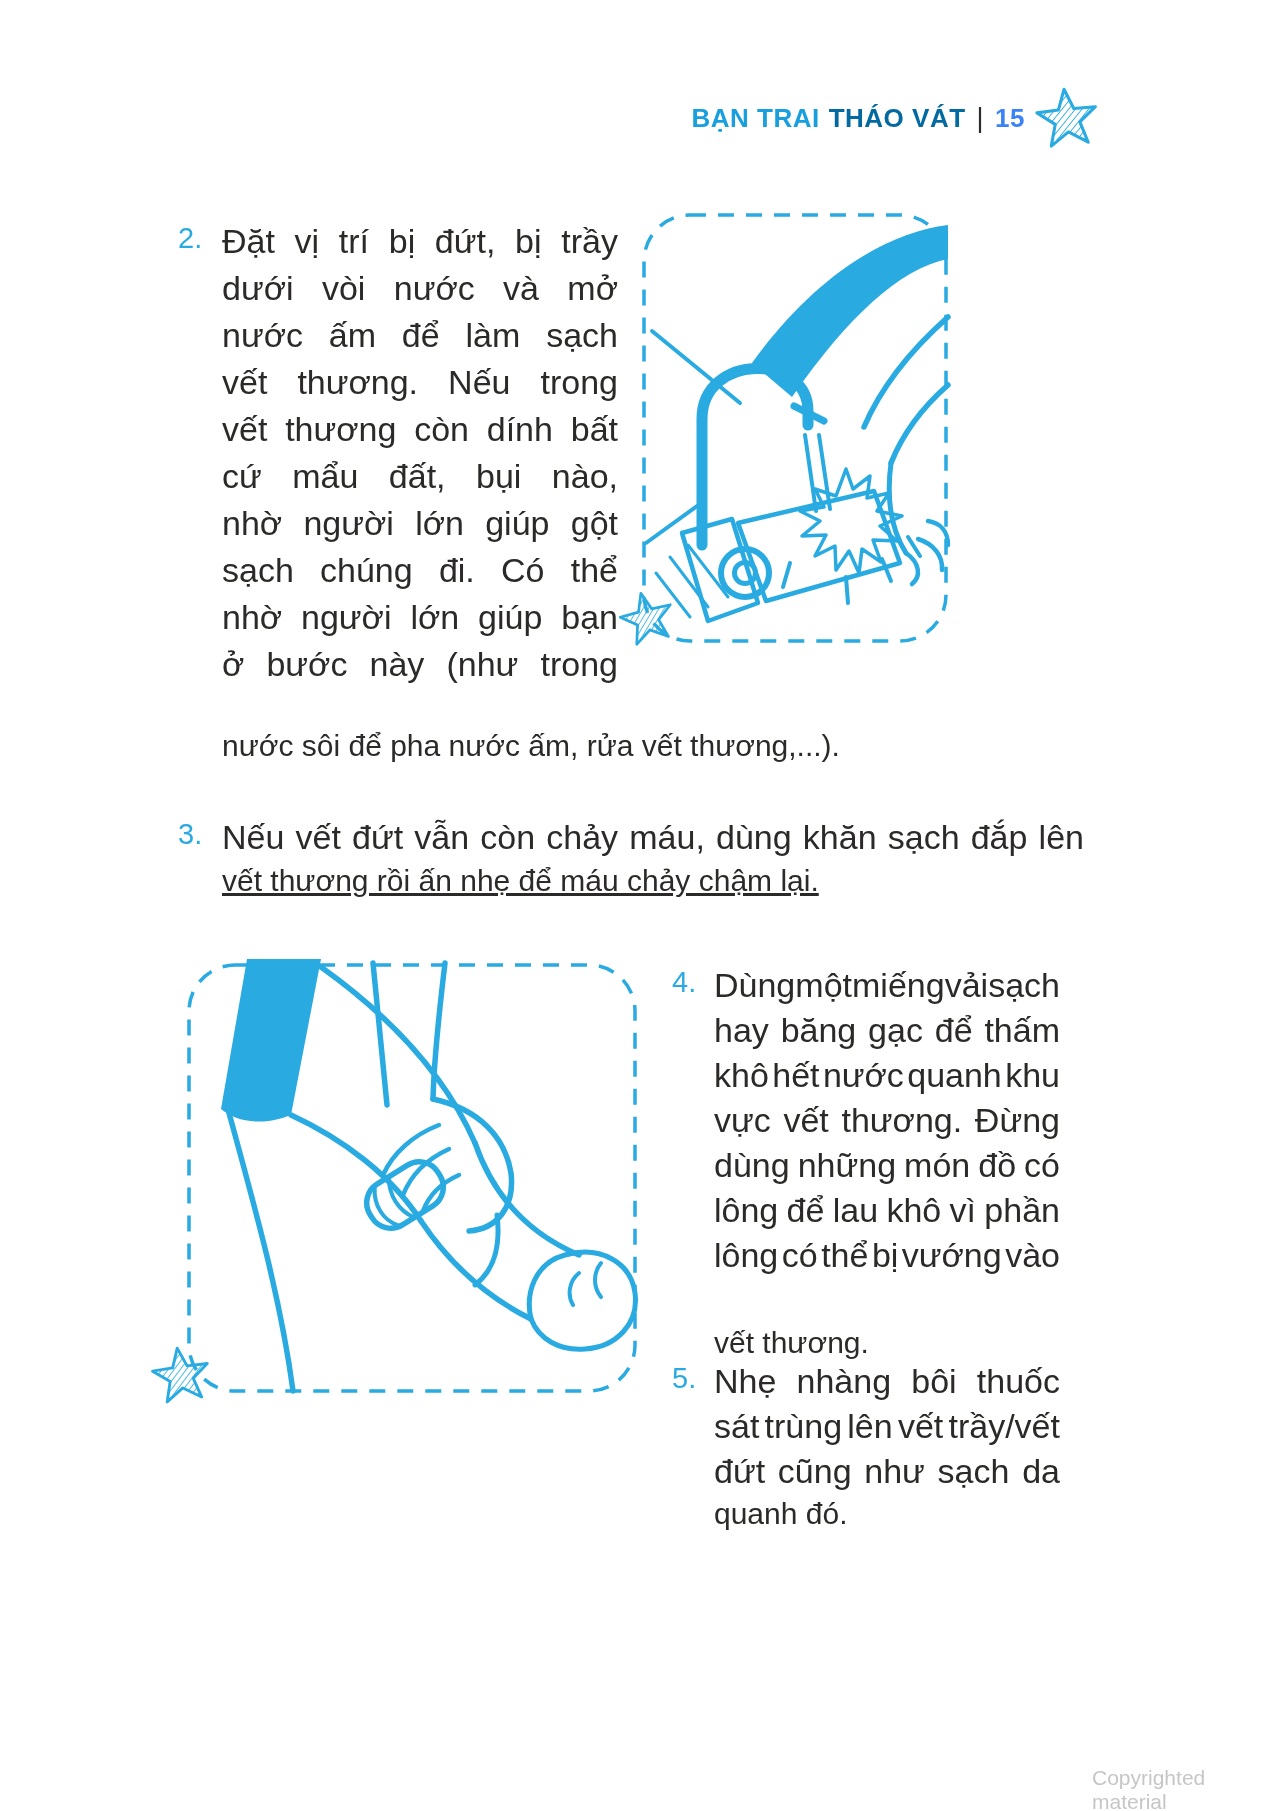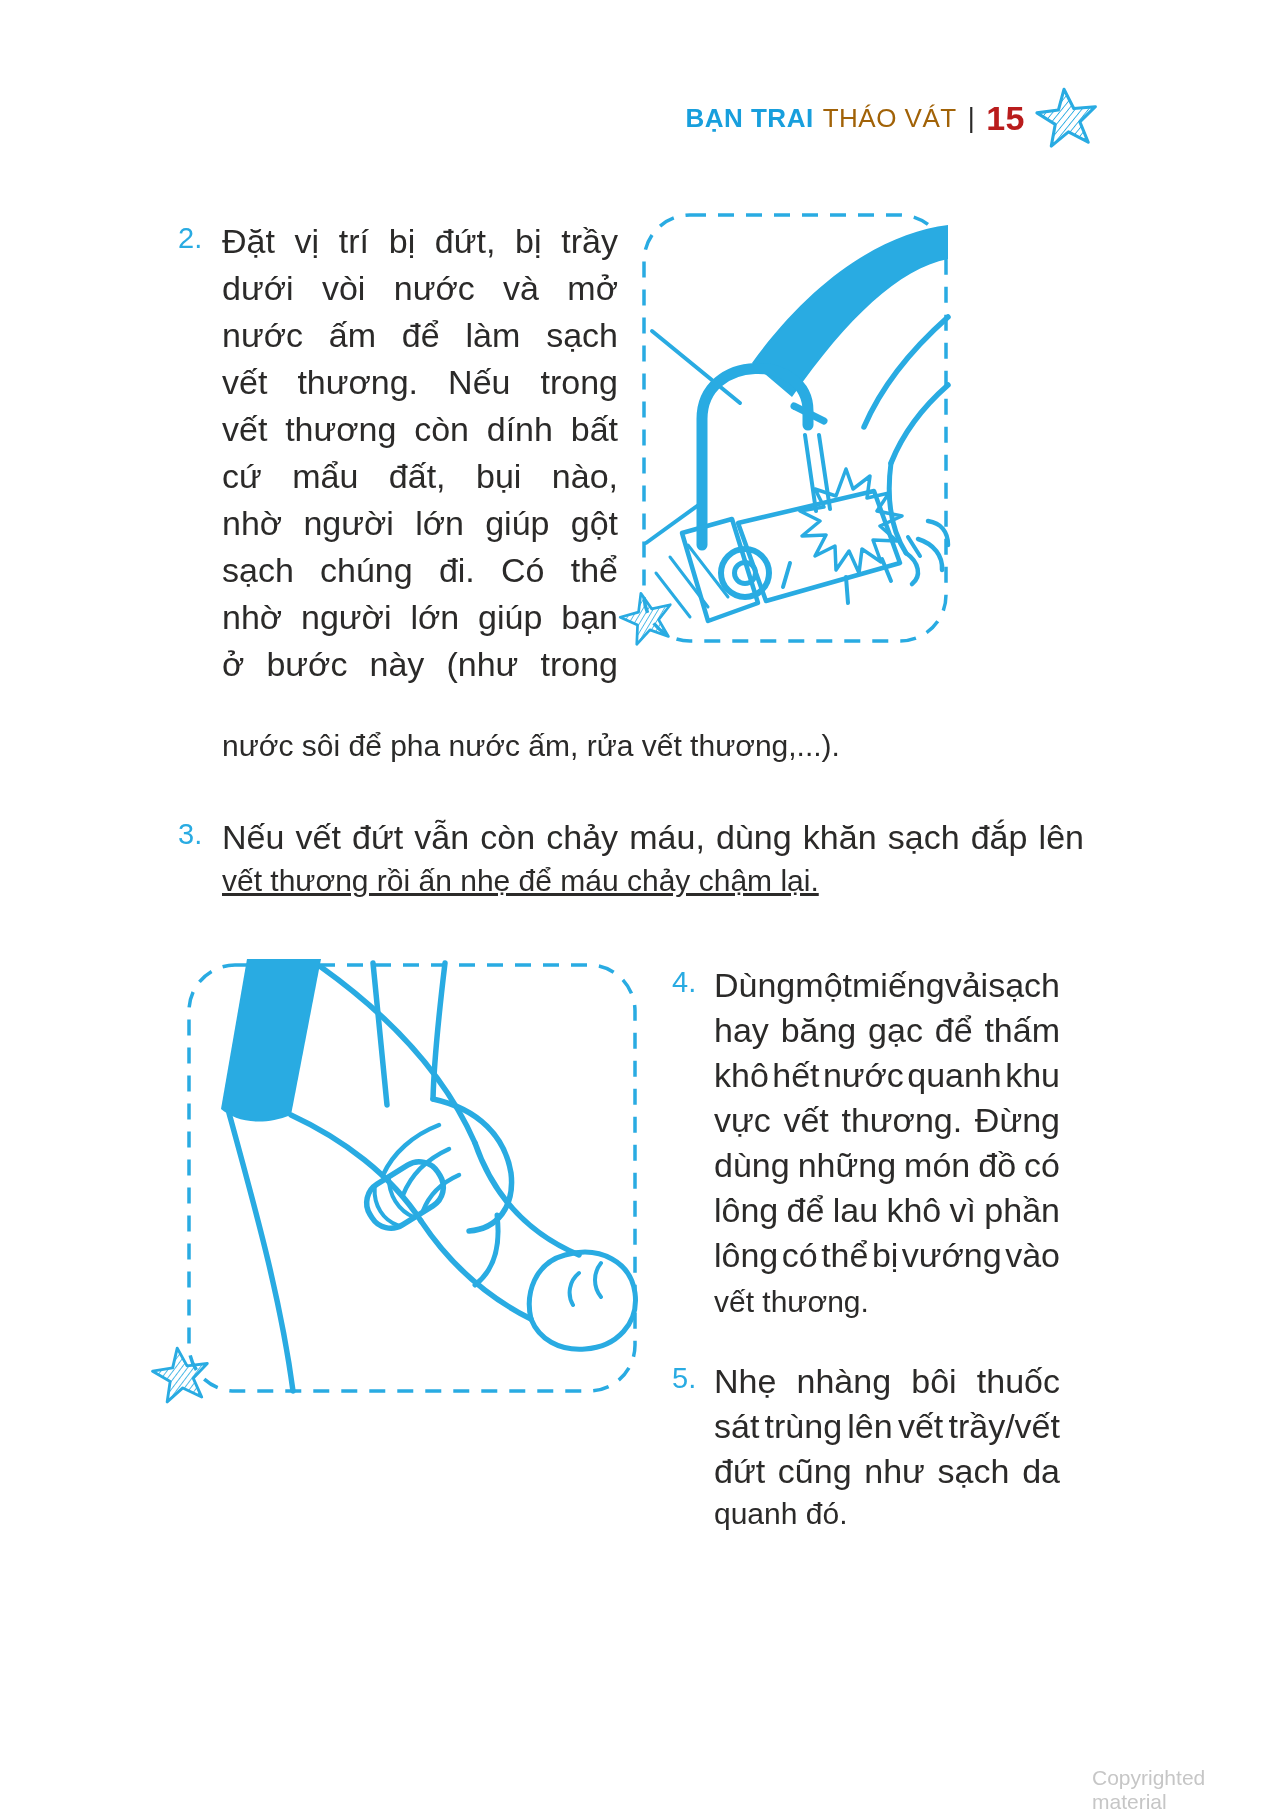--- a/index.html
+++ b/index.html
@@ -11,23 +11,23 @@
     font-family:"Liberation Sans", sans-serif;
     color:#2b2a29;
   }
   
   .header{
     position:absolute;top:96px;left:620px;width:480px;height:44px;
     display:flex;align-items:center;justify-content:flex-end;gap:9px;
     font-size:26px;letter-spacing:.5px;white-space:nowrap;
   }
   .t-bold{color:#189fdd;font-weight:700;}
-  .t-reg{color:#a16207;font-weight:400;}
+  .t-reg{color:#0369a1;font-weight:700;}
   .t-sep{color:#2b2a29;font-weight:300;padding:0 2px;font-size:27px;}
-  .t-page{color:#b91c1c;font-weight:600;font-size:34px;}
+  .t-page{color:#3b82f6;font-weight:600;font-size:26px;}
   
   .num{position:absolute;font-size:29px;font-weight:500;color:#29abe2;}
   .lines{position:absolute;}
   .jline{display:flex;justify-content:space-between;align-items:baseline;
          font-size:34px;color:#2b2a29;}
   .col-left .jline{height:47px;}
   .col-wide .jline{height:46px;}
   .col-right .jline{height:45px;}
   .lastline{position:absolute;font-size:30px;color:#2b2a29;white-space:nowrap;}
   
@@ -270,21 +270,21 @@
       </div>
       <div class="jline">
         <span>lông</span>
         <span>có</span>
         <span>thể</span>
         <span>bị</span>
         <span>vướng</span>
         <span>vào</span>
       </div>
     </div>
-  <div class="lastline" style="left:714px;top:1285px;text-align:center;">vết thương.</div>
+  <div class="lastline" style="left:714px;top:1326px;text-align:center;">vết thương.</div>
 
   <div class="num" style="left:672px;top:1362px;">5.</div>
   <div class="lines col-right" style="left:714px;top:1362px;width:346px;">
       <div class="jline">
         <span>Nhẹ</span>
         <span>nhàng</span>
         <span>bôi</span>
         <span>thuốc</span>
       </div>
       <div class="jline">

